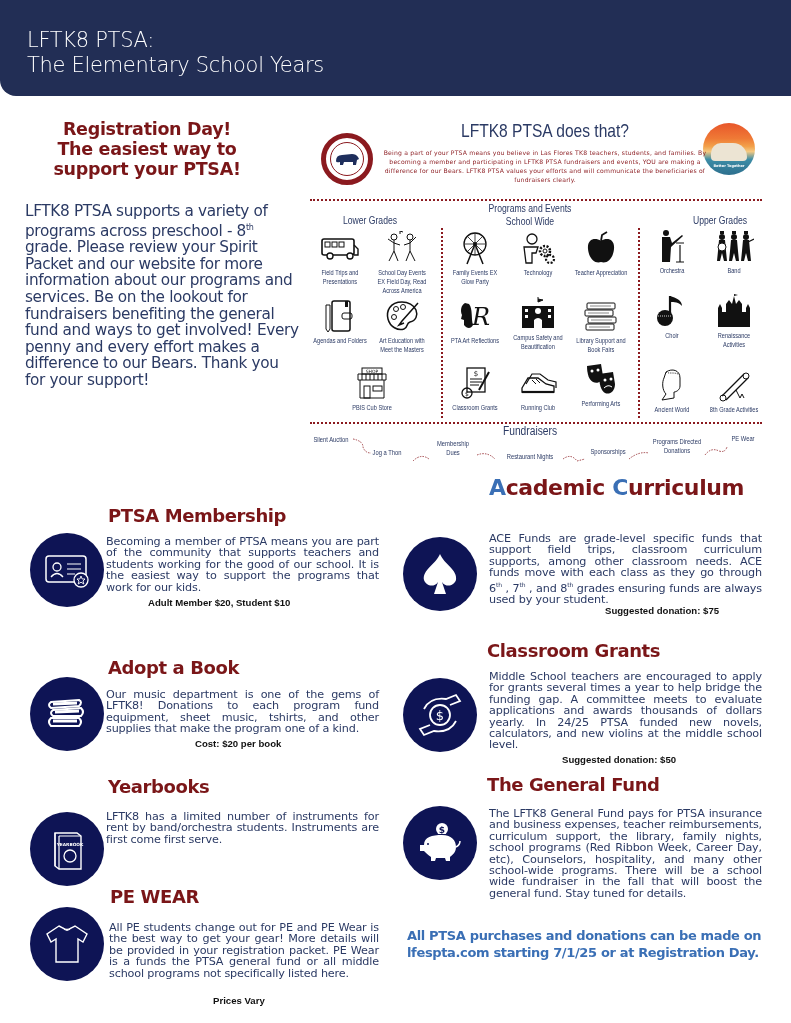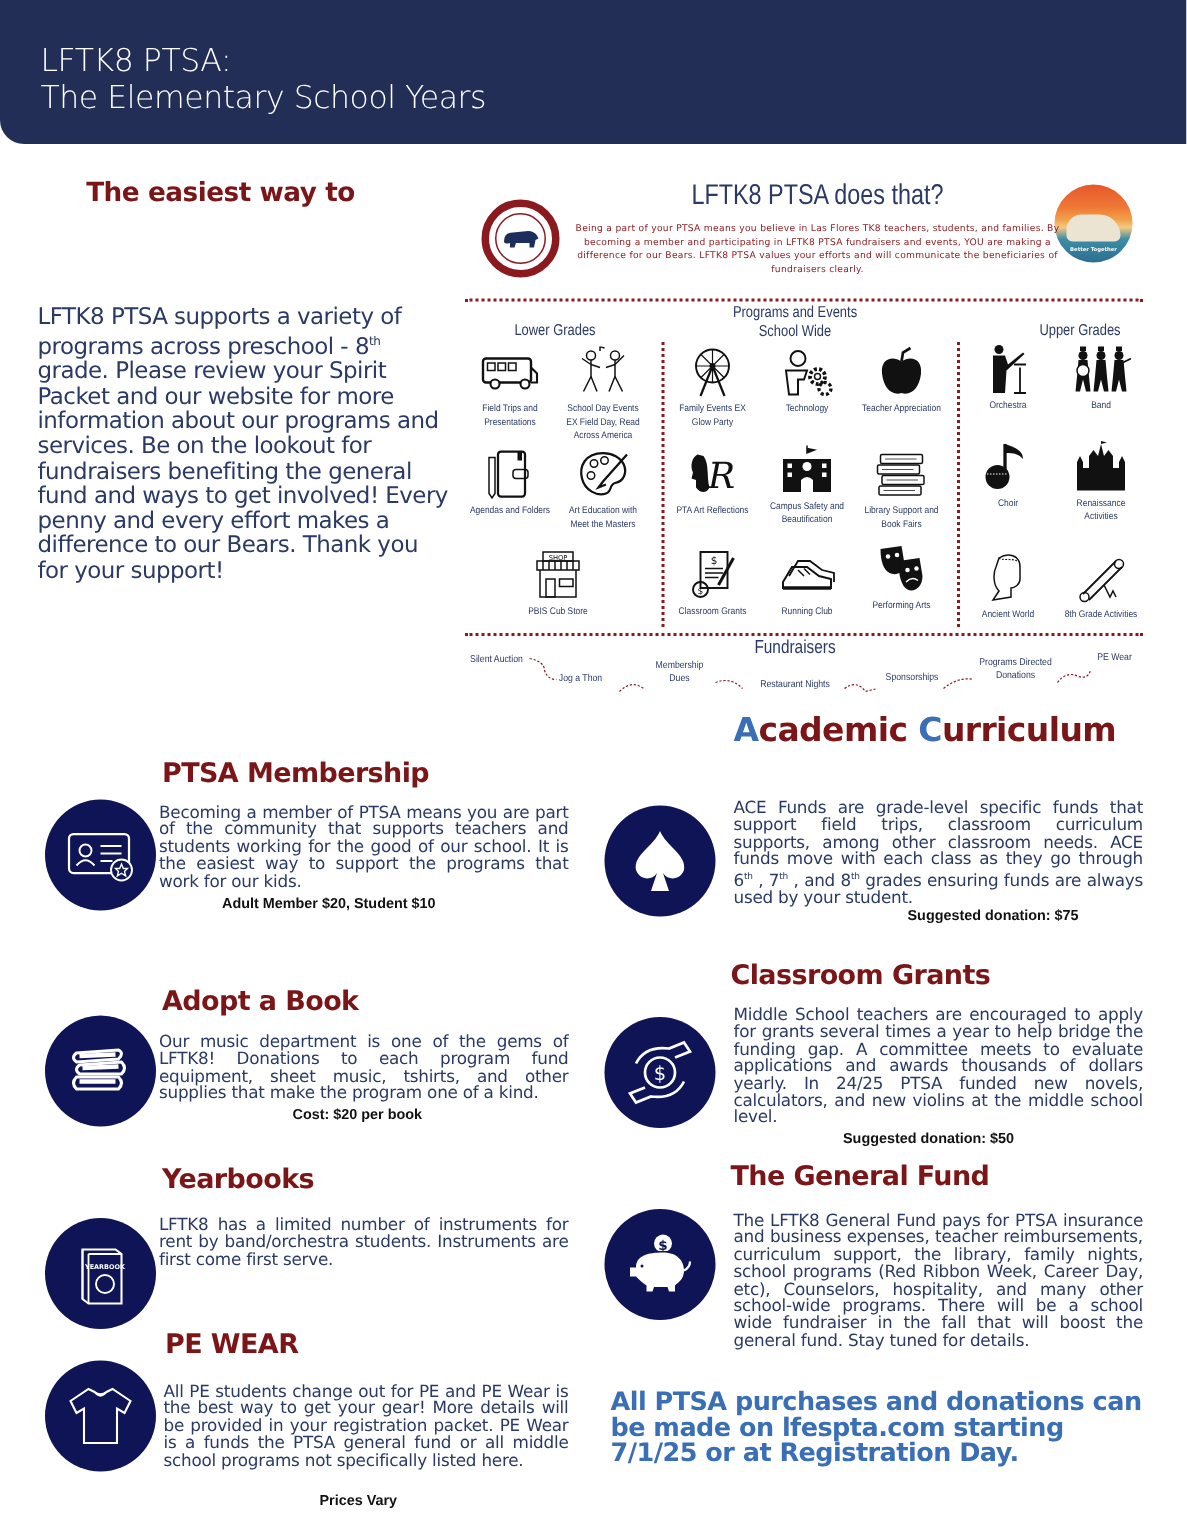--- a/index.html
+++ b/index.html
@@ -35,32 +35,34 @@
   .arrow { position: absolute; }
 
   
   .circ { position: absolute; width: 74px; height: 74px; border-radius: 50%; background: #0e1455; display:flex; align-items:center; justify-content:center; }
   .circ svg { width: 48px; height: 48px; }
   .s-title { position: absolute; color: #7a1618; font-family: "DejaVu Sans", sans-serif; font-weight: bold; font-size: 18px; letter-spacing: -0.4px; white-space: nowrap; }
   .s-body { position: absolute; color: #2b3a64; font-size: 11.2px; line-height: 11.4px; text-align: justify; letter-spacing: -0.15px; }
   .s-body sup { font-size: 6px; }
   .s-note { position: absolute; color: #111; font-family: "Liberation Sans", sans-serif; font-weight: bold; font-size: 9.6px; white-space: nowrap; }
   .blue { color: #3a6fb5; }
-  .final { position: absolute; left: 407px; top: 927px; width: 360px; color: #3a6fb5; font-family: "DejaVu Sans", sans-serif; font-weight: bold; font-size: 17px; line-height: 17px; letter-spacing: -0.35px; }
+  .final { position: absolute; left: 407px; top: 927px; width: 360px; color: #3a6fb5; font-family: "DejaVu Sans", sans-serif; font-weight: bold; font-size: 13px; line-height: 17px; letter-spacing: -0.35px; }
 </style>
 </head>
 <body>
 
 <div class="header">
   <div class="t1">LFTK8 PTSA:</div>
   <div class="t2">The Elementary School Years</div>
 </div>
 
 <div class="reg-title">
+  <div>Registration Day!</div>
   <div>The easiest way to</div>
+  <div>support your PTSA!</div>
 </div>
 <div class="reg-body"><span>LFTK8 PTSA supports a variety of programs across preschool - 8</span><sup>th</sup><span> grade.  Please review your Spirit Packet and our website for more information about our programs and services. Be on the lookout for fundraisers benefiting the general fund and ways to get involved! Every penny and every effort makes a difference to our Bears.  Thank you for your support!</span></div>
 
 <div class="info">
   <div class="logo-l">
     <div class="inner">
       <svg width="26" height="16" viewBox="0 0 26 16">
           <path d="M2 10 Q2 4 8 4 L18 3 Q22 3 24 6 L25 8 L23 9 L22 14 L19 14 L19 11 L10 11 L9 14 L6 14 L6 11 Q2 12 2 10Z" fill="#1e2e5c"></path>
         </svg>
     </div>

